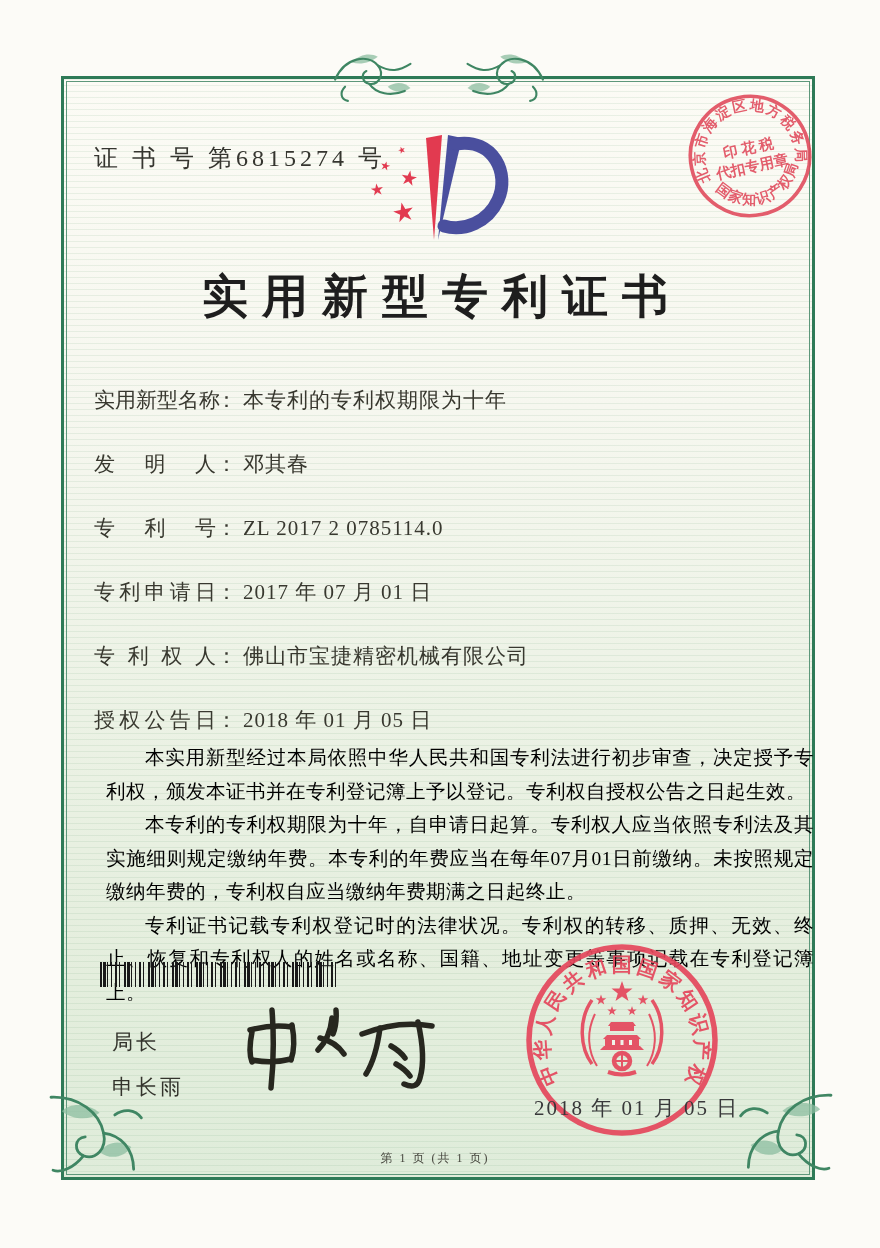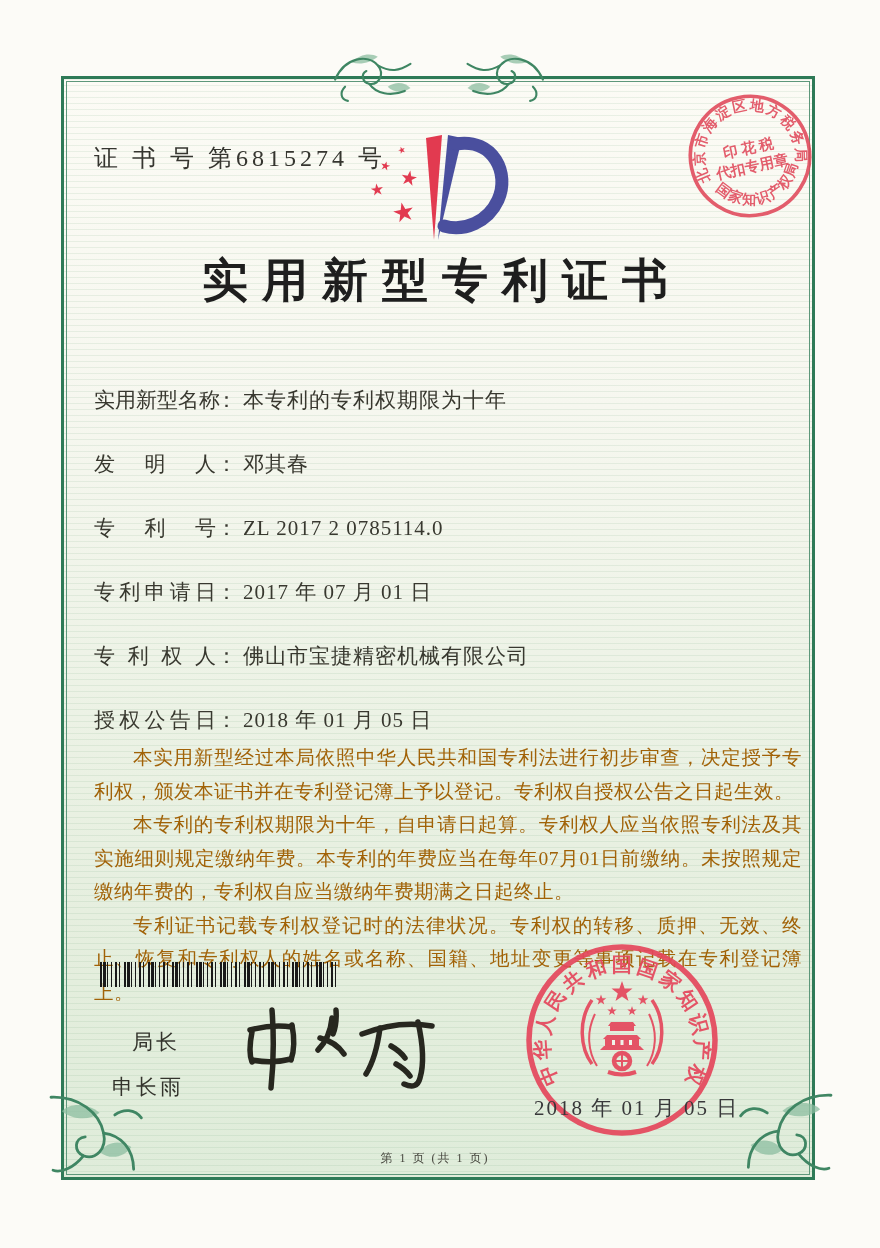--- a/index.html
+++ b/index.html
@@ -32,58 +32,58 @@
   .orn-top .half.flip{transform:scaleX(-1);}
   .orn-bl{left:46px;top:1084px;width:112px;height:104px;transform:scaleX(-1) rotate(6deg);}
   .orn-br{left:724px;top:1082px;width:112px;height:104px;transform:rotate(6deg);}
 
   
   .cert-no{left:94px;top:142px;font-size:24px;letter-spacing:4px;color:#35352f;}
   .logo{left:356px;top:130px;width:160px;height:118px;}
   .logo svg{width:100%;height:100%;display:block;}
   .logo-star{position:absolute;color:#e23a50;line-height:1;transform-origin:center;}
   .title{
-    left:61px;top:250px;width:748px;text-align:center;
+    left:61px;top:266px;width:748px;text-align:center;
     font-size:46px;font-weight:bold;color:#1e1e1e;
     letter-spacing:14px;text-indent:14px;
   }
 
   
   .tax-stamp{left:682px;top:88px;width:136px;height:136px;transform:rotate(-12deg);opacity:.88;}
   .tax-stamp svg{width:100%;height:100%;display:block;}
   .seal{left:520px;top:938px;width:204px;height:204px;opacity:.92;}
   .seal svg{width:100%;height:100%;display:block;}
   .seal-red{fill:#e5475c;}
   .seal text{font-family:"Liberation Serif","DejaVu Serif",serif;font-weight:bold;}
 
   
   .fields{left:94px;top:386px;width:680px;}
   .field{height:28px;margin-bottom:36px;font-size:21px;color:#38382f;white-space:nowrap;}
   .field-label{display:inline-block;width:122px;text-align:justify;text-align-last:justify;}
   .field-colon{display:inline-block;margin-right:6px;}
   .field-value{letter-spacing:1px;}
 
   
-  .paras{left:94px;top:741px;width:708px;font-size:19.5px;line-height:33.5px;color:#a16207;text-align:justify;}
+  .paras{left:106px;top:741px;width:708px;font-size:19.5px;line-height:33.5px;color:#000000;text-align:justify;}
   .paras p{margin:0;text-indent:2em;letter-spacing:.5px;}
 
   
   .barcode{
     left:100px;top:962px;width:237px;height:25px;
     background-image:repeating-linear-gradient(90deg,
       #191919 0 2px,rgba(0,0,0,0) 2px 3px,
       #191919 3px 6px,rgba(0,0,0,0) 6px 7px,
       #191919 7px 8px,rgba(0,0,0,0) 8px 11px,
       #191919 11px 12px,rgba(0,0,0,0) 12px 15px,
       #191919 15px 17px,rgba(0,0,0,0) 17px 19px,
       #191919 19px 20px,rgba(0,0,0,0) 20px 24px);
   }
 
   
-  .sig-title{left:112px;top:1028px;font-size:21px;letter-spacing:3px;color:#33332c;margin-left:20px;}
+  .sig-title{left:112px;top:1028px;font-size:21px;letter-spacing:3px;color:#33332c;}
   .sig-name{left:112px;top:1073px;font-size:21px;letter-spacing:3px;color:#33332c;}
   .sig-hand{left:228px;top:998px;width:240px;height:110px;}
   .sig-hand svg{width:100%;height:100%;display:block;}
   .sig-hand path{stroke:#27271f;stroke-width:5.5;fill:none;stroke-linecap:round;stroke-linejoin:round;}
 
   .issue-date{left:534px;top:1094px;font-size:21px;letter-spacing:2px;color:#38383a;z-index:6;}
 
   .footer{left:61px;top:1150px;width:748px;text-align:center;font-size:12px;letter-spacing:2px;color:#44443c;}
 </style>
 </head>

